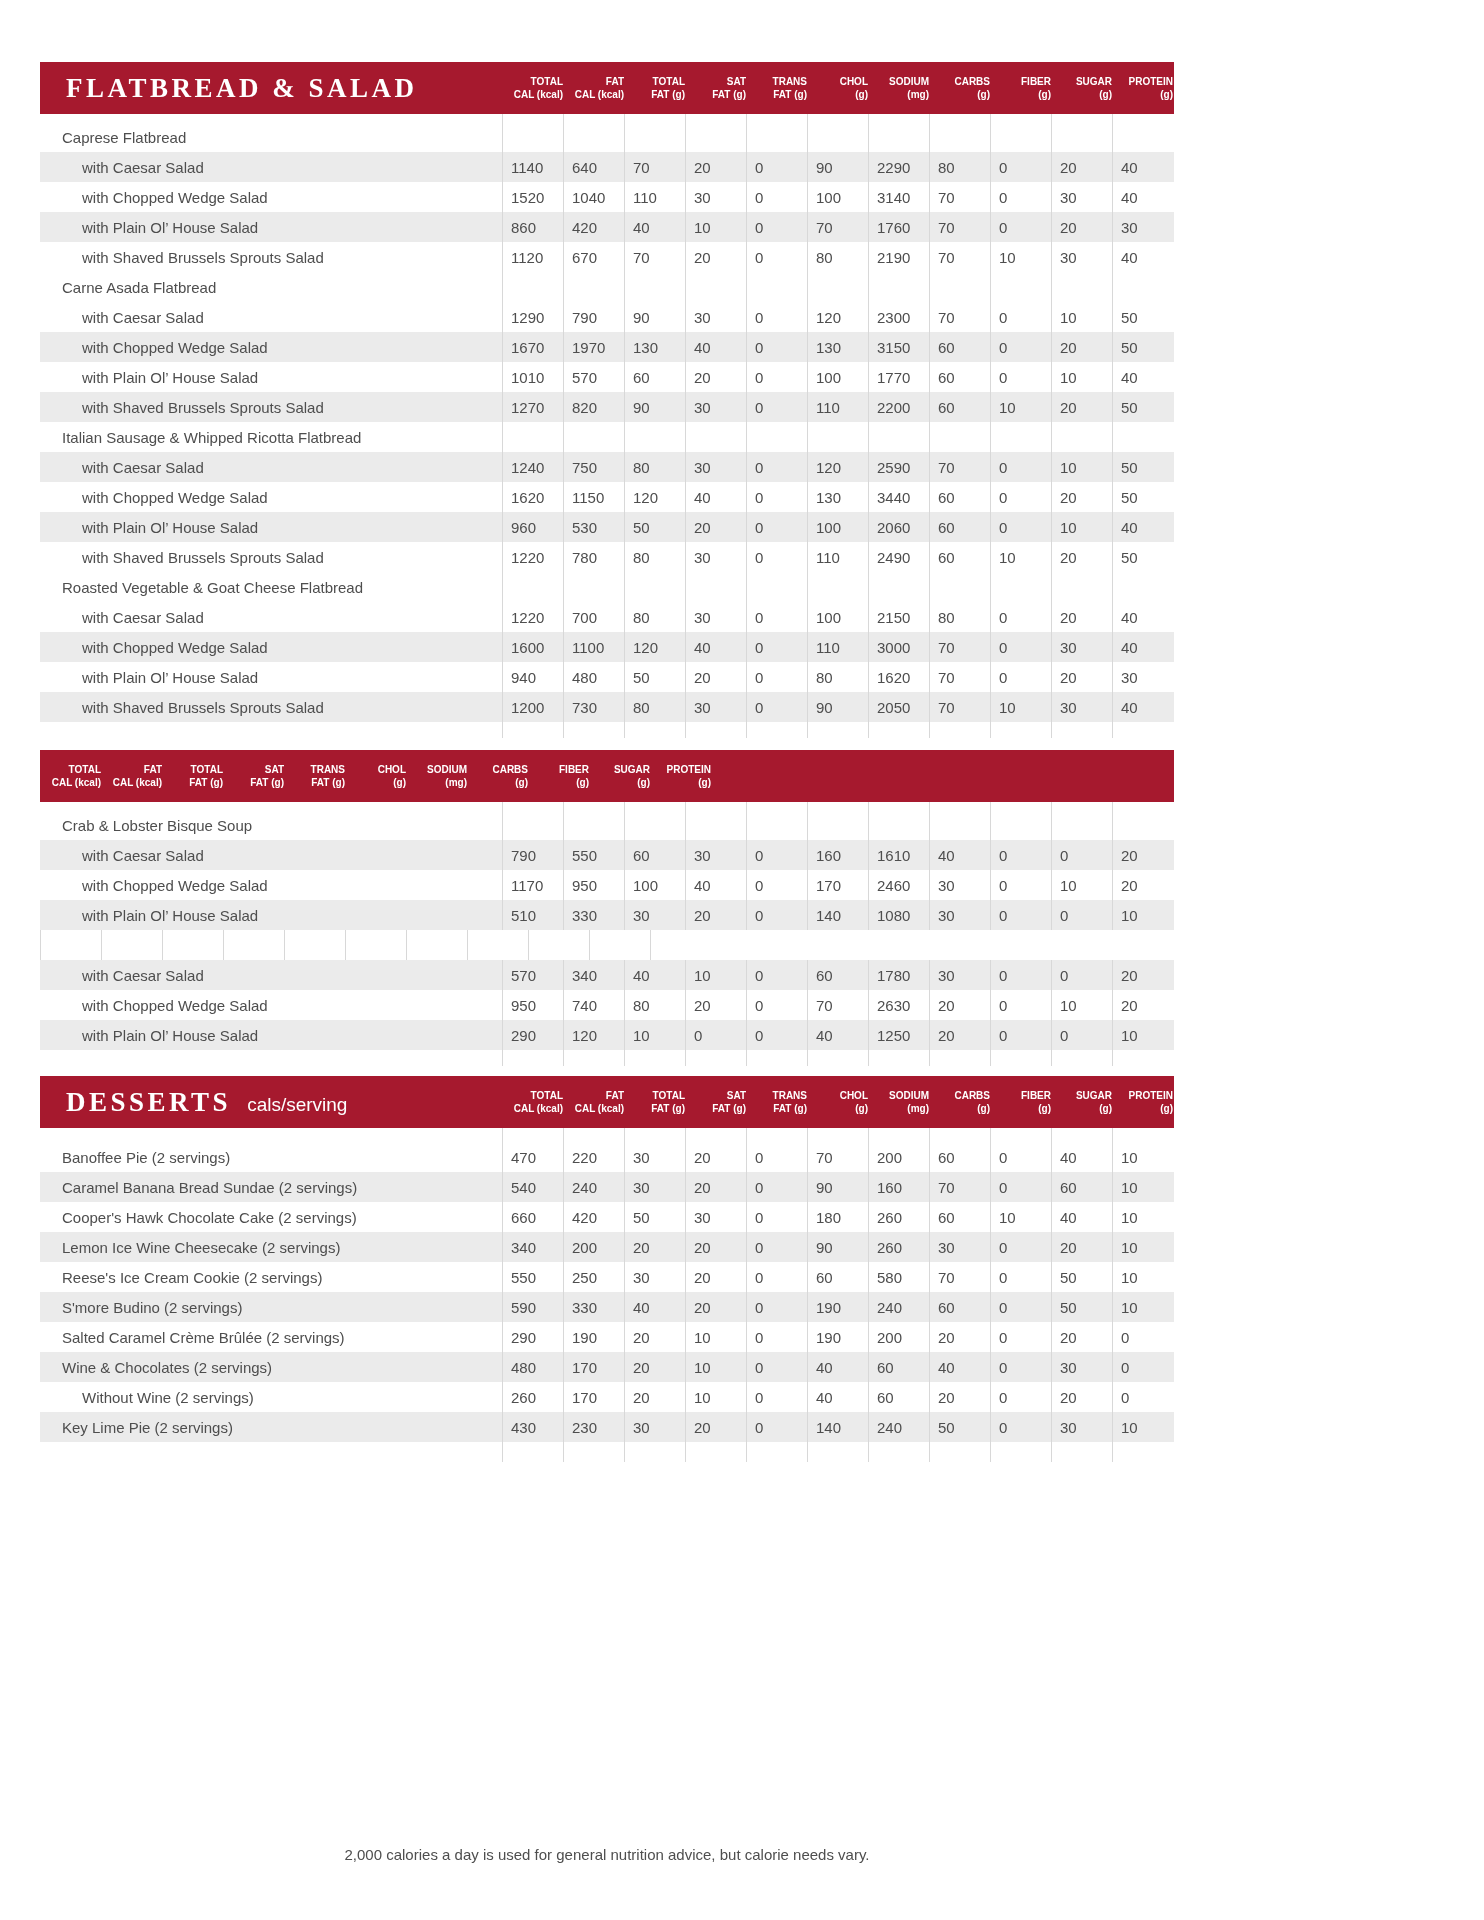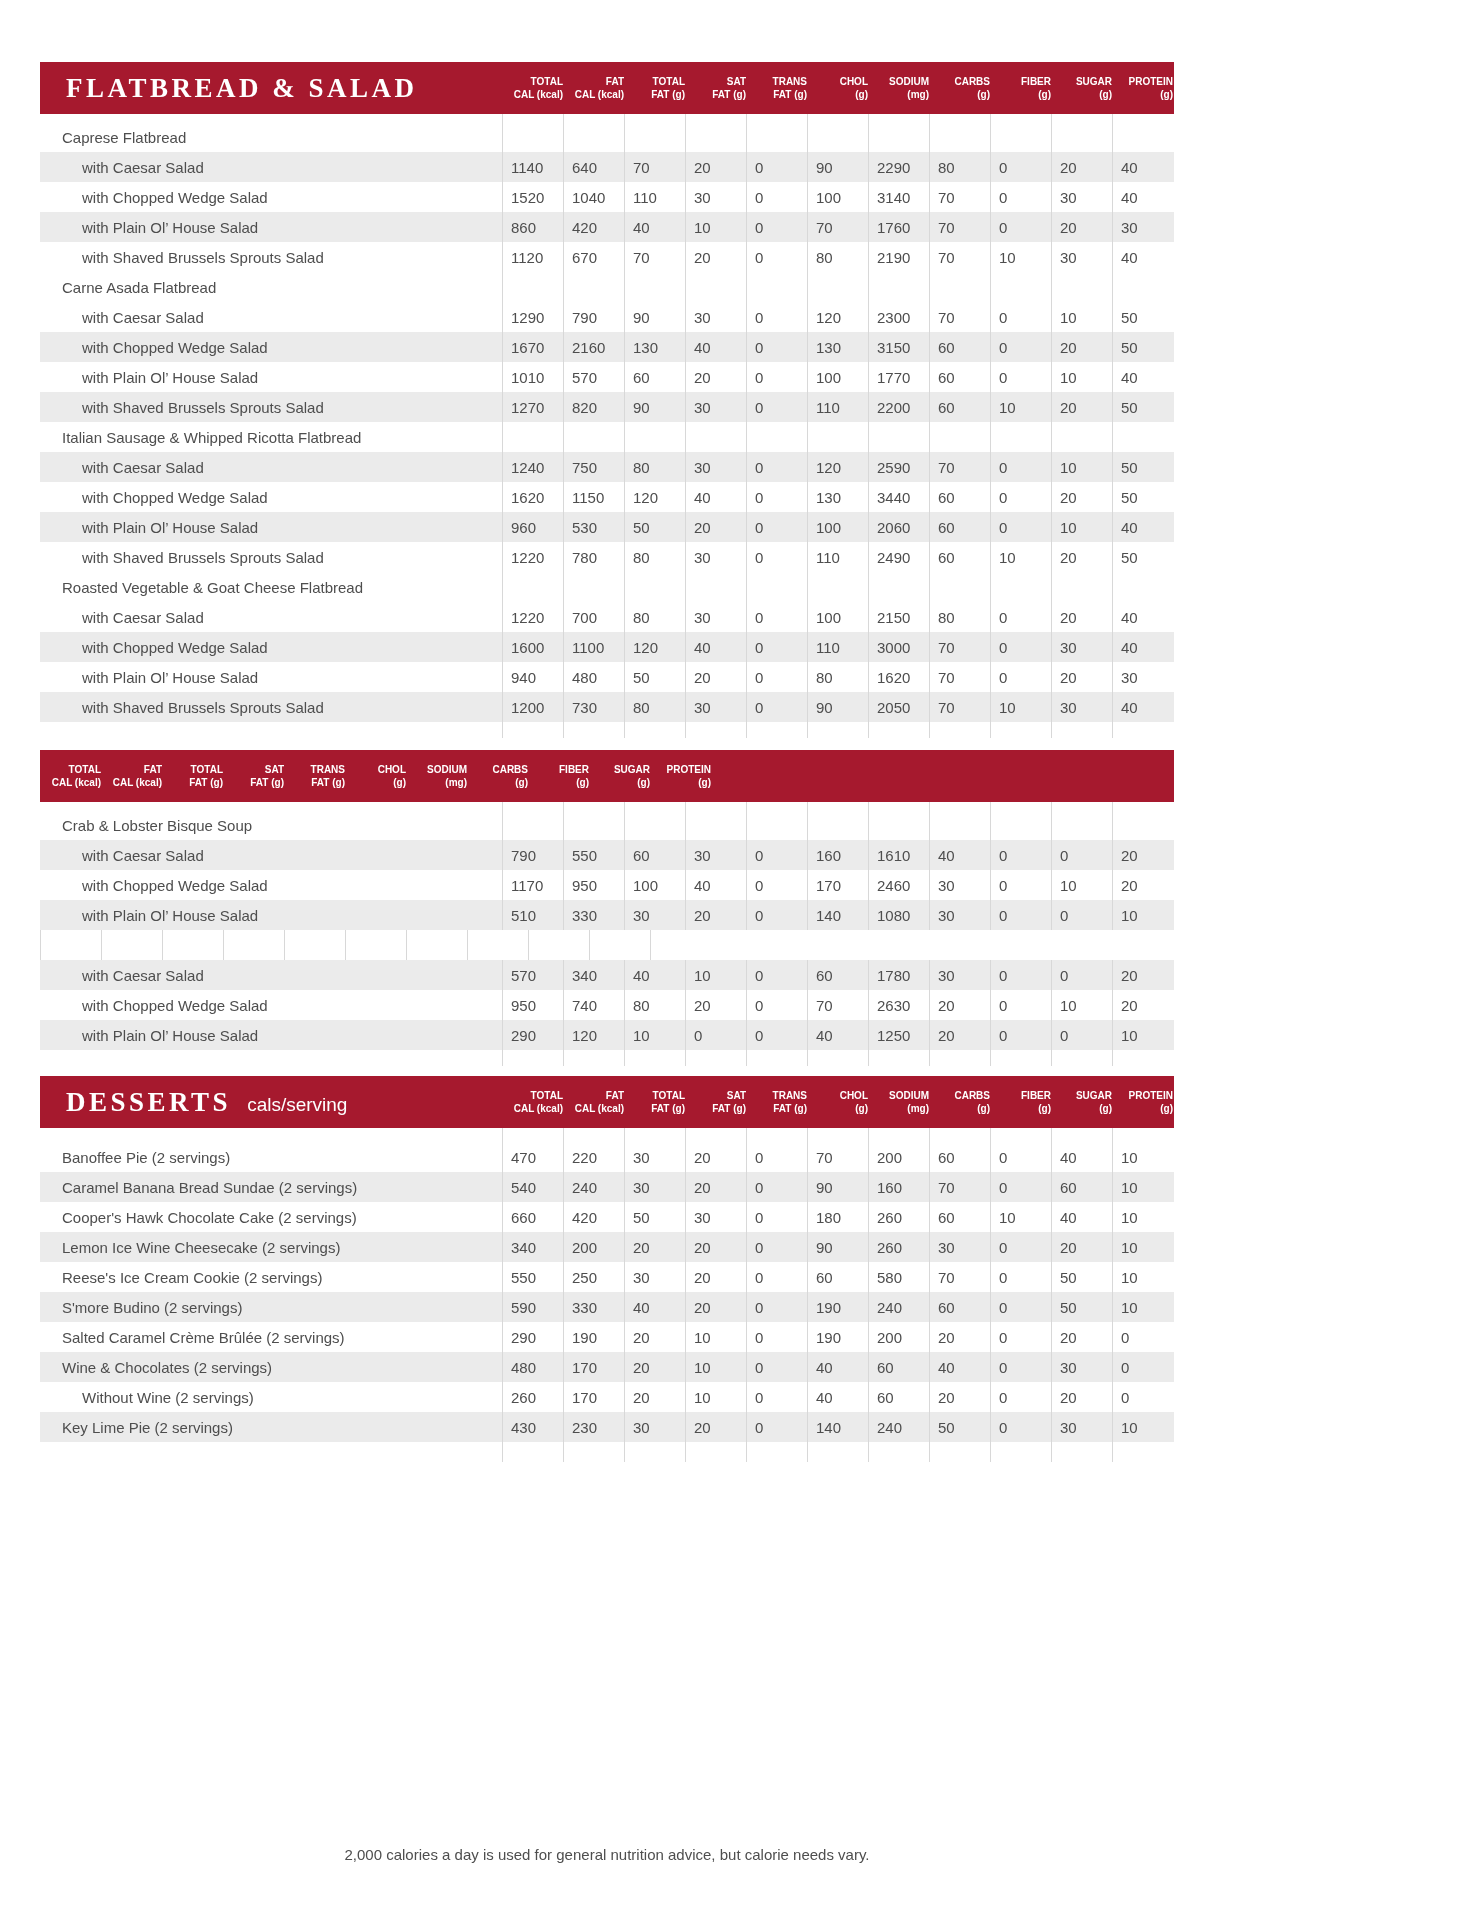--- a/index.html
+++ b/index.html
@@ -259,21 +259,21 @@
             <div class="cell num">120</div>
             <div class="cell num">2300</div>
             <div class="cell num">70</div>
             <div class="cell num">0</div>
             <div class="cell num">10</div>
             <div class="cell num">50</div>
           </div>
           <div class="row shaded">
             <div class="cell name indent">with Chopped Wedge Salad</div>
             <div class="cell num">1670</div>
-            <div class="cell num">2160</div>
+            <div class="cell num">1970</div>
             <div class="cell num">130</div>
             <div class="cell num">40</div>
             <div class="cell num">0</div>
             <div class="cell num">130</div>
             <div class="cell num">3150</div>
             <div class="cell num">60</div>
             <div class="cell num">0</div>
             <div class="cell num">20</div>
             <div class="cell num">50</div>
           </div>

